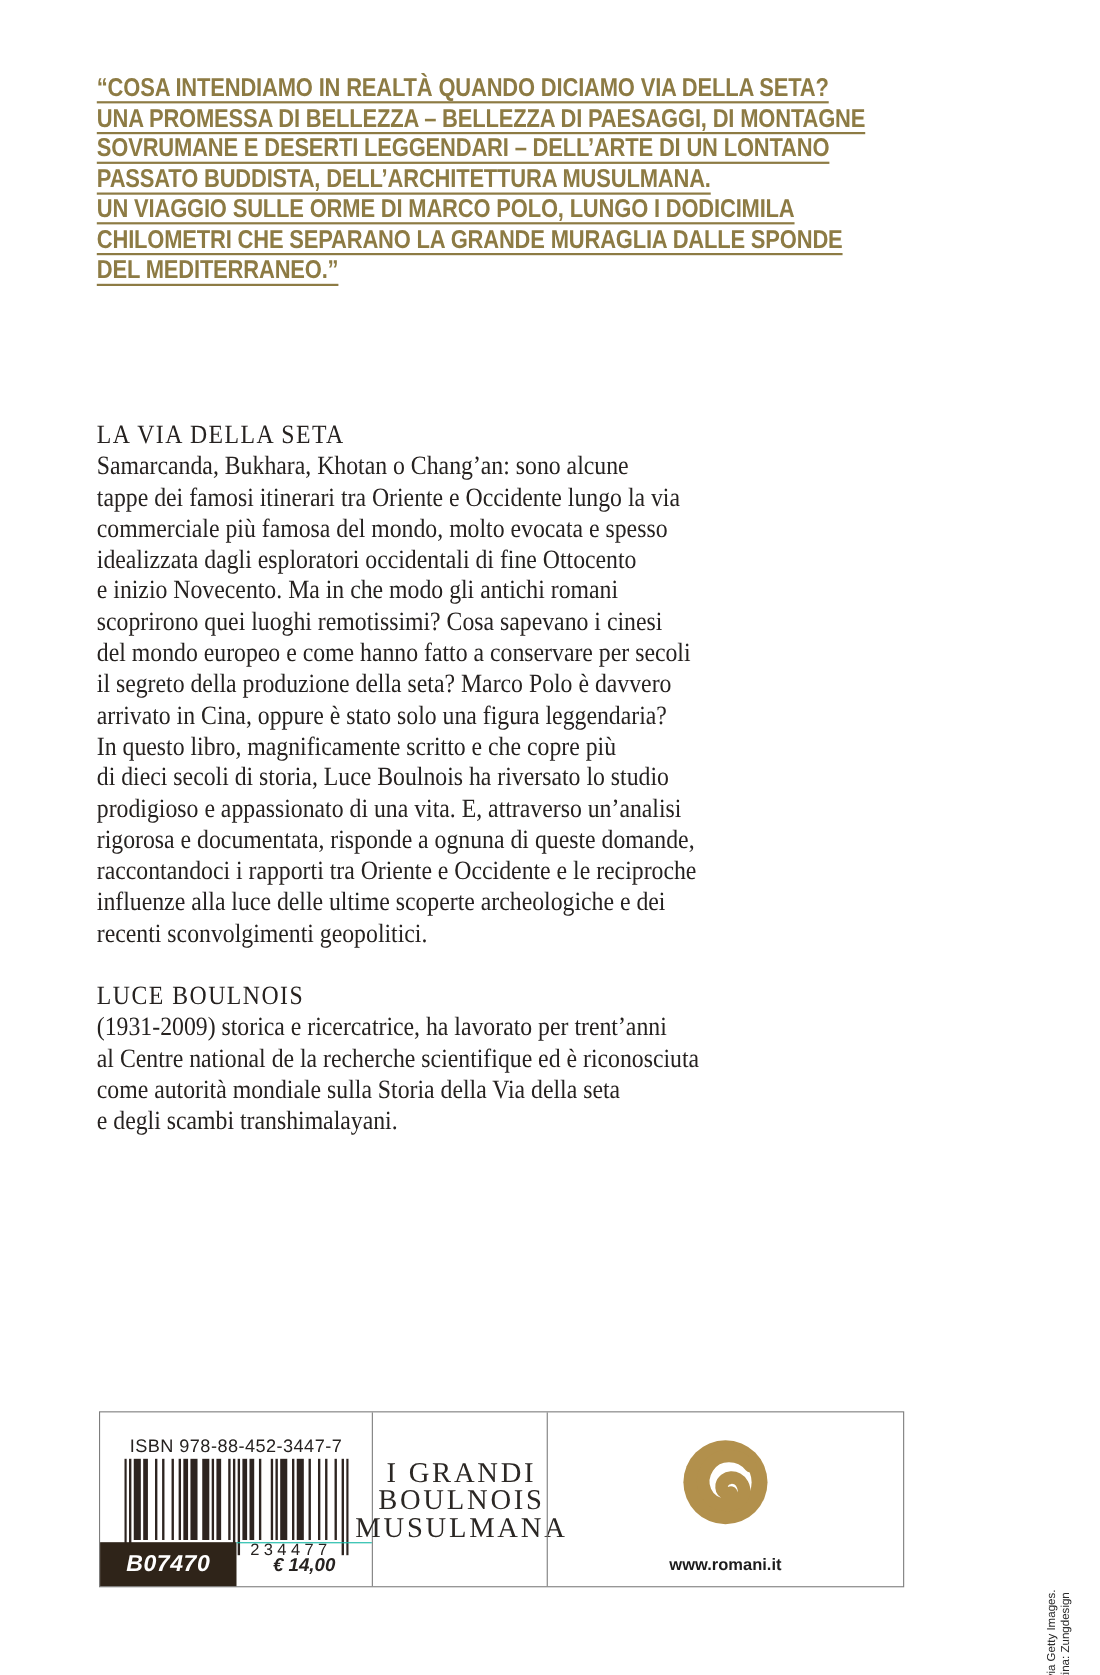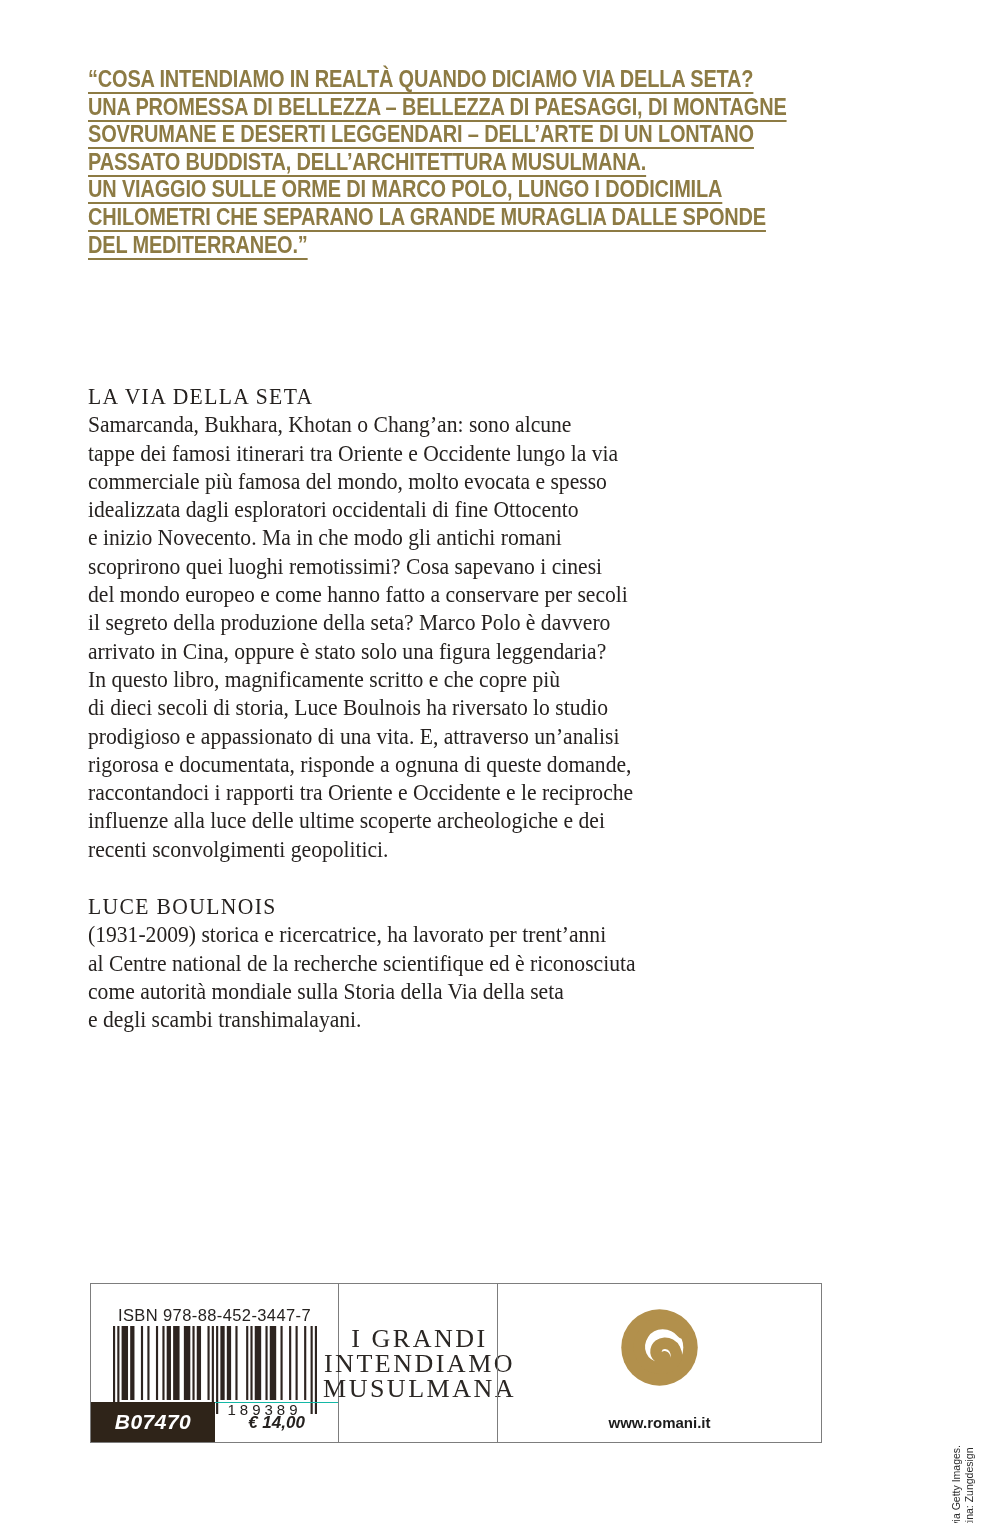--- a/index.html
+++ b/index.html
@@ -156,31 +156,31 @@
             <rect x="156.76" y="0" width="6.44" height="74" fill="#2d2420"></rect>
             <rect x="167.49" y="0" width="2.15" height="74" fill="#2d2420"></rect>
             <rect x="176.08" y="0" width="2.15" height="74" fill="#2d2420"></rect>
             <rect x="182.53" y="0" width="2.15" height="74" fill="#2d2420"></rect>
             <rect x="191.12" y="0" width="2.15" height="74" fill="#2d2420"></rect>
             <rect x="197.56" y="0" width="2.15" height="88" fill="#2d2420"></rect>
             <rect x="201.85" y="0" width="2.15" height="88" fill="#2d2420"></rect>
           </svg>
         <span class="bc-digit bc-first">9</span>
         <span class="bc-digit bc-left">788845</span>
-        <span class="bc-digit bc-right">189389</span>
+        <span class="bc-digit bc-right">234477</span>
       </div>
       <div class="price-row">
         <div class="code-box">B07470</div>
         <div class="price-box">€ 14,00</div>
       </div>
     </div>
 
     <div class="cell collection-cell">
         <div class="line">I GRANDI</div>
-        <div class="line">INTENDIAMO</div>
+        <div class="line">BOULNOIS</div>
         <div class="line">MUSULMANA</div>
       </div>
 
 
     <div class="cell publisher-cell">
       <svg class="logo" viewBox="0 0 100 100">
         <circle cx="50" cy="50" r="45" class="gold-fill" fill="#b2904c"></circle>
         <circle cx="50" cy="50" r="28" fill="#ffffff"></circle>
         <path d="M 77 33 C 66 19 42 17 31 34 C 20 51 29 72 49 74 C 65 76 74 63 68 52 C 63 42 48 43 46 53 C 45 60 51 64 56 61" fill="none" class="gold-stroke" stroke-width="13.5" stroke-linecap="round" stroke="#b2904c"></path>
       </svg>

